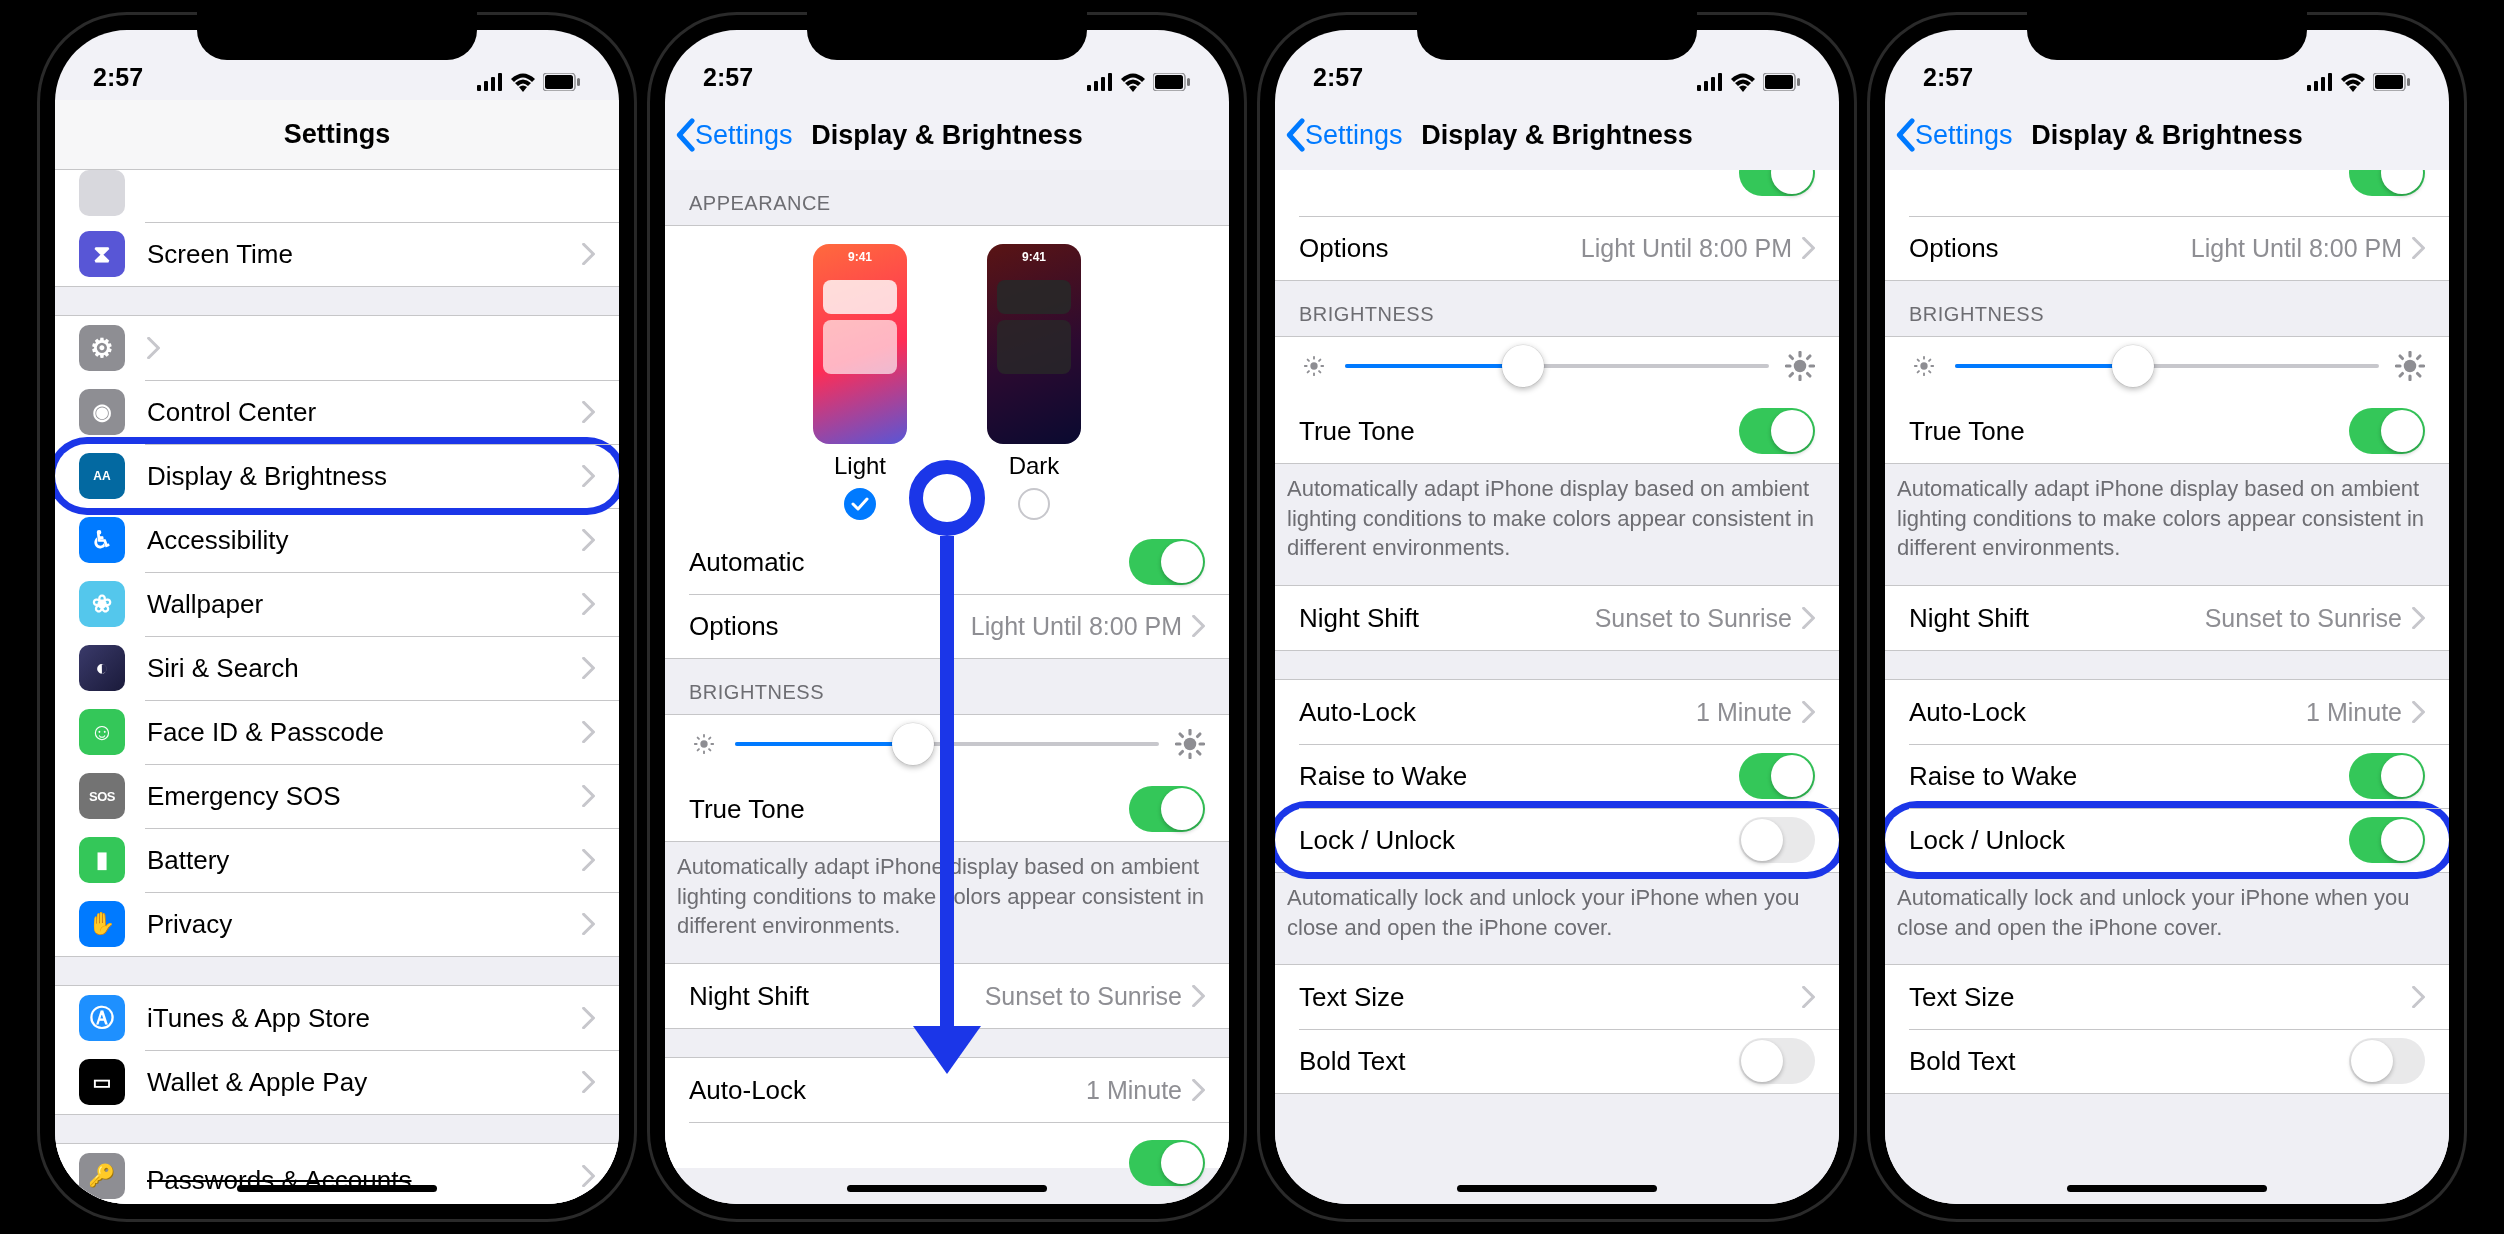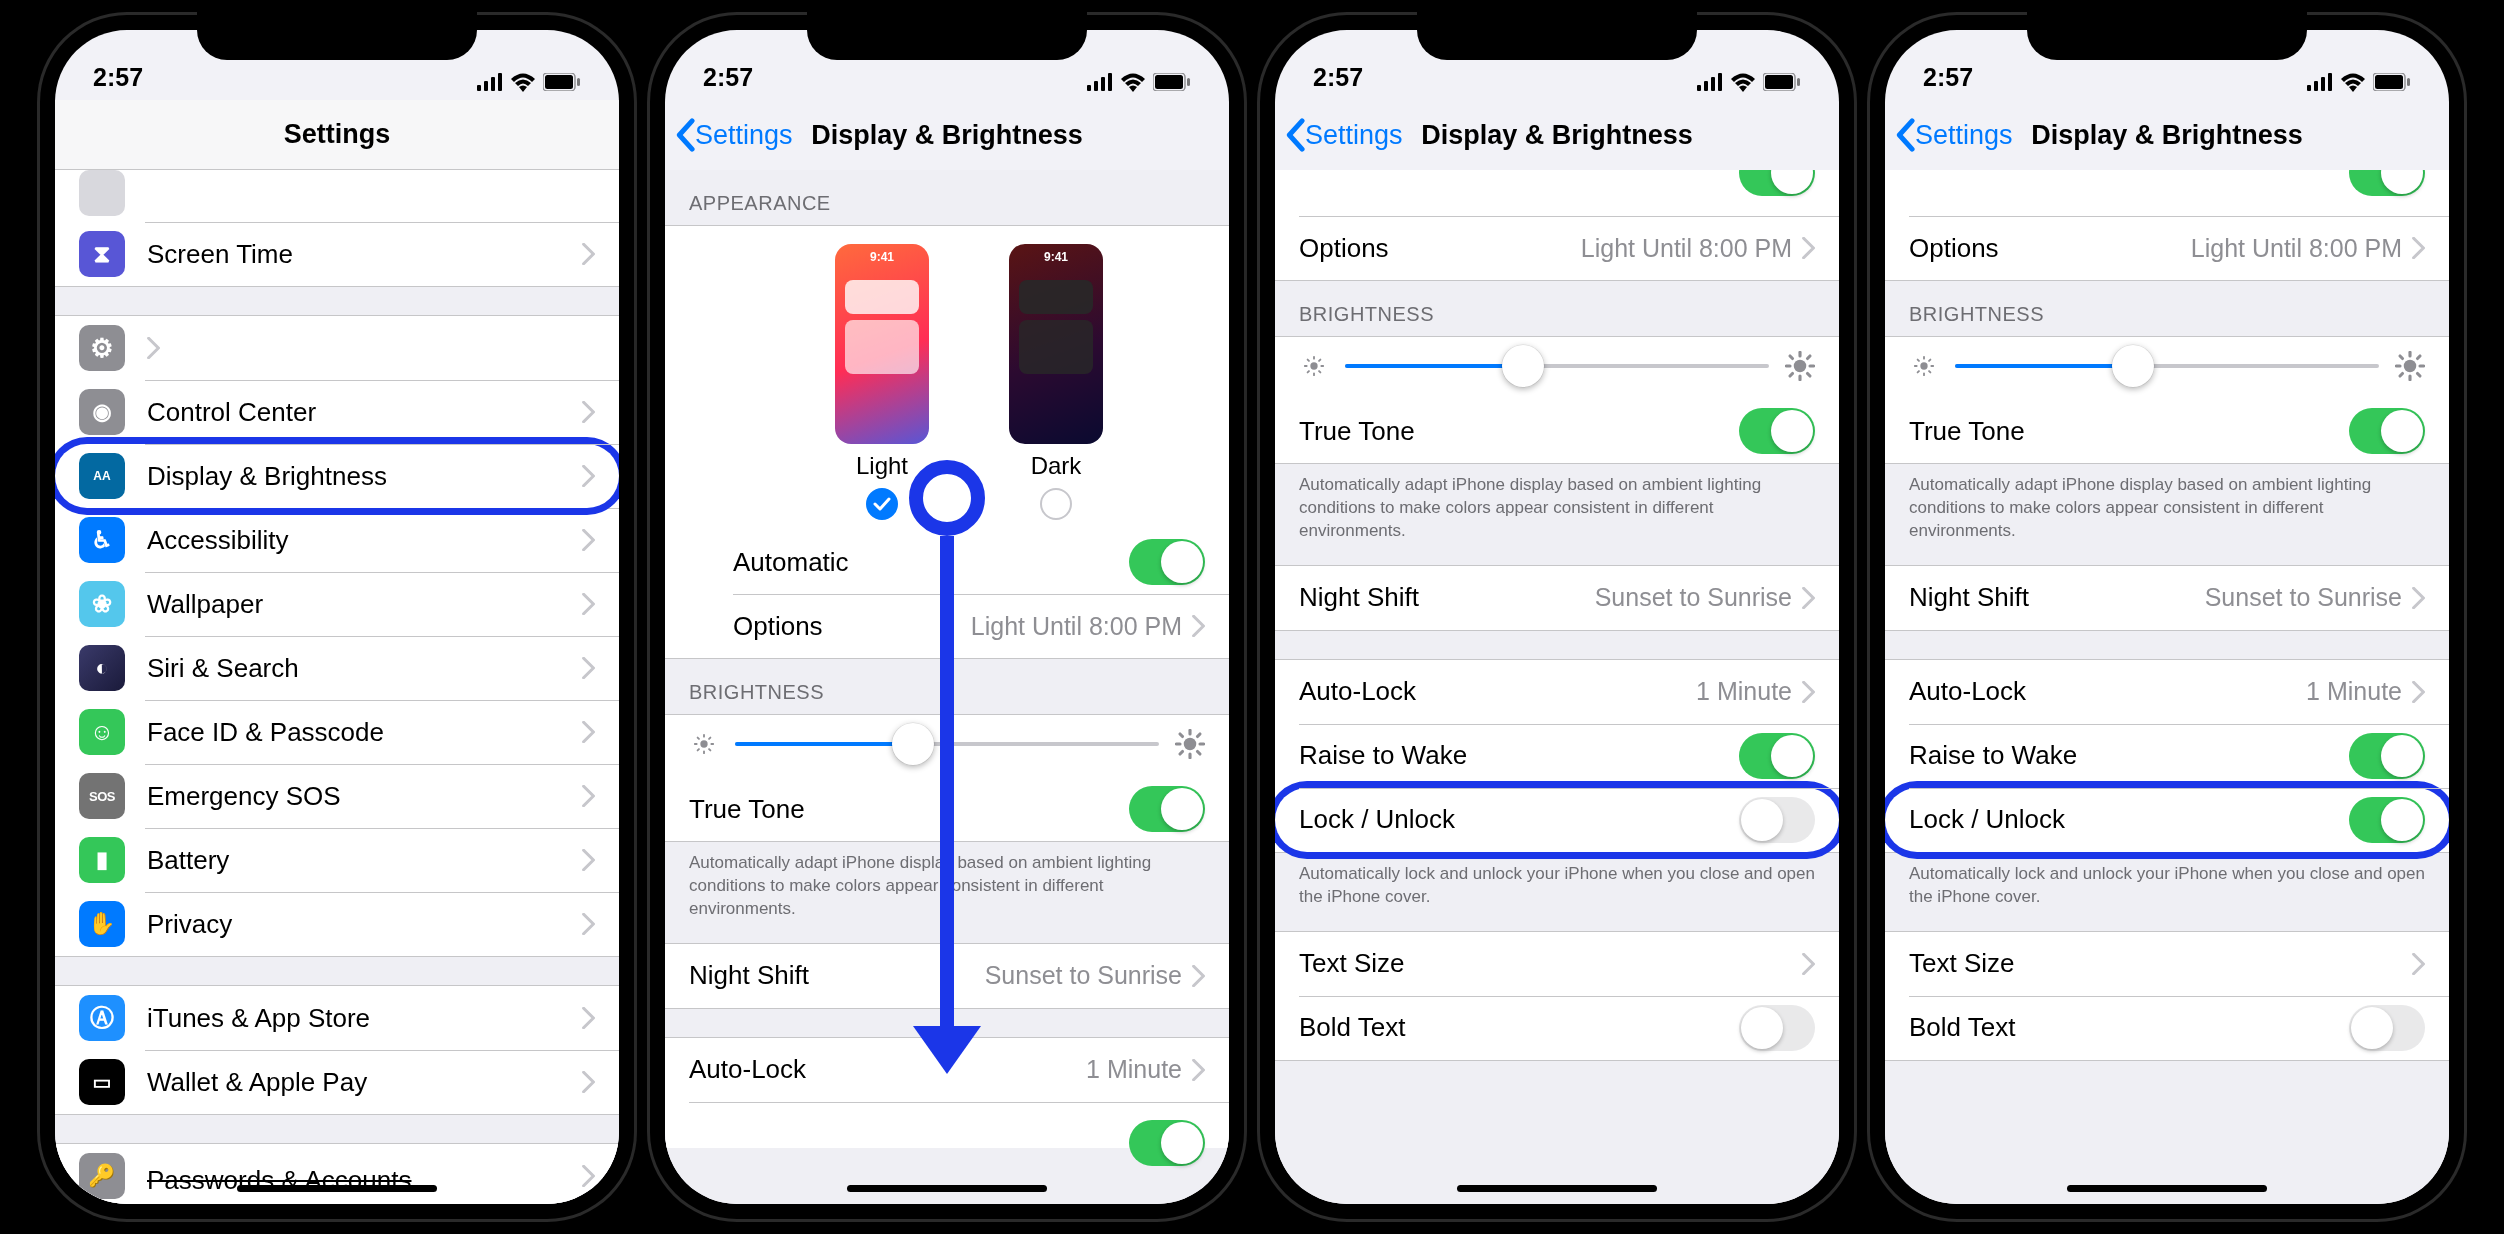--- a/index.html
+++ b/index.html
@@ -23,21 +23,21 @@
   .signal-icon svg, .wifi-icon svg, .battery-icon svg { display:block; }
   .nav-bar {
     height: 70px; display: flex; align-items: center; justify-content: center; position: relative; border-bottom: 1px solid #c6c6c8; background: #f7f7f8;
   }
   .nav-bar.nobg { background: transparent; border-bottom: none; }
   .nav-title { font-size: 27px; font-weight: 600; color: #000; }
   .nav-back { position: absolute; left: 10px; display: flex; align-items: center; color: #007aff; font-size: 27px; }
   .nav-back svg { width: 20px; height: 34px; }
   .content { height: calc(100% - 140px); overflow: hidden; background: #efeff4; position: relative; }
   .section-header { font-size: 20px; color: #6d6d72; padding: 22px 24px 10px; text-transform: uppercase; letter-spacing: .5px; }
-  .section-footer { font-size: 17px; color: #6d6d72; padding: 10px 24px 6px; line-height: 1.35; }
+  .section-footer { font-size: 22px; color: #6d6d72; padding: 10px 12px 6px; line-height: 1.35; }
   .list { background: #fff; border-top: 1px solid #c6c6c8; border-bottom: 1px solid #c6c6c8; }
   .row {
     display: flex; align-items: center; min-height: 64px; padding: 0 24px; position: relative;
   }
   .row + .row::before {
     content: ""; position: absolute; left: 24px; right: 0; top: 0; height: 1px; background: #c6c6c8;
   }
   .list.indent .row + .row::before { left: 90px; }
   .row .icon {
     width: 46px; height: 46px; border-radius: 10px; margin-right: 22px; display: flex; align-items: center; justify-content: center; flex-shrink: 0; color: #fff; font-weight: 600;
@@ -299,21 +299,21 @@
       <span class="nav-back">
         <svg viewBox="0 0 14 24">
             <path d="M12 2 L3 12 L12 22" stroke="#007aff" stroke-width="3.5" fill="none" stroke-linecap="round" stroke-linejoin="round"></path>
           </svg>
         <span>Settings</span>
       </span>
       <span class="nav-title">Display &amp; Brightness</span>
     </div>
     <div class="content">
       <div class="section-header">APPEARANCE</div>
-      <div class="list" style="border-top:1px solid #c6c6c8;padding-left:44px;">
+      <div class="list" style="border-top:1px solid #c6c6c8;">
         <div class="appearance">
           <div class="app-opt">
             <div class="app-thumb light">
               <div class="thumb-top">9:41</div>
               <div class="thumb-card c1"></div>
                 <div class="thumb-card c2"></div>
             </div>
             <div class="app-label">Light</div>
             <div class="radio sel">
                 <svg width="18" height="14" viewBox="0 0 18 14">

